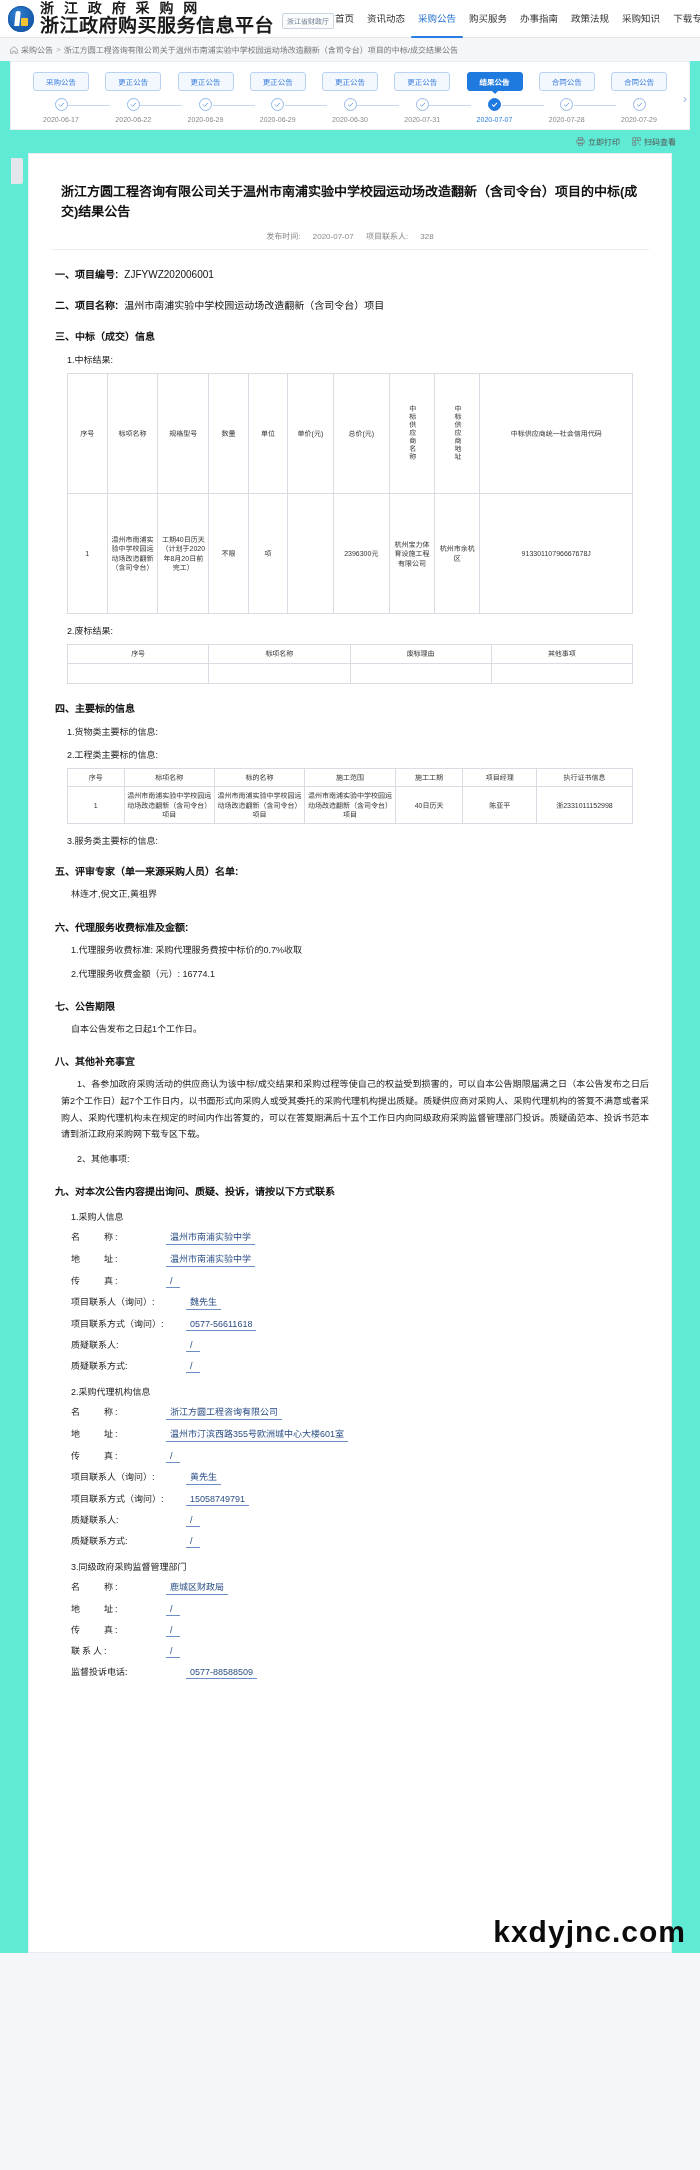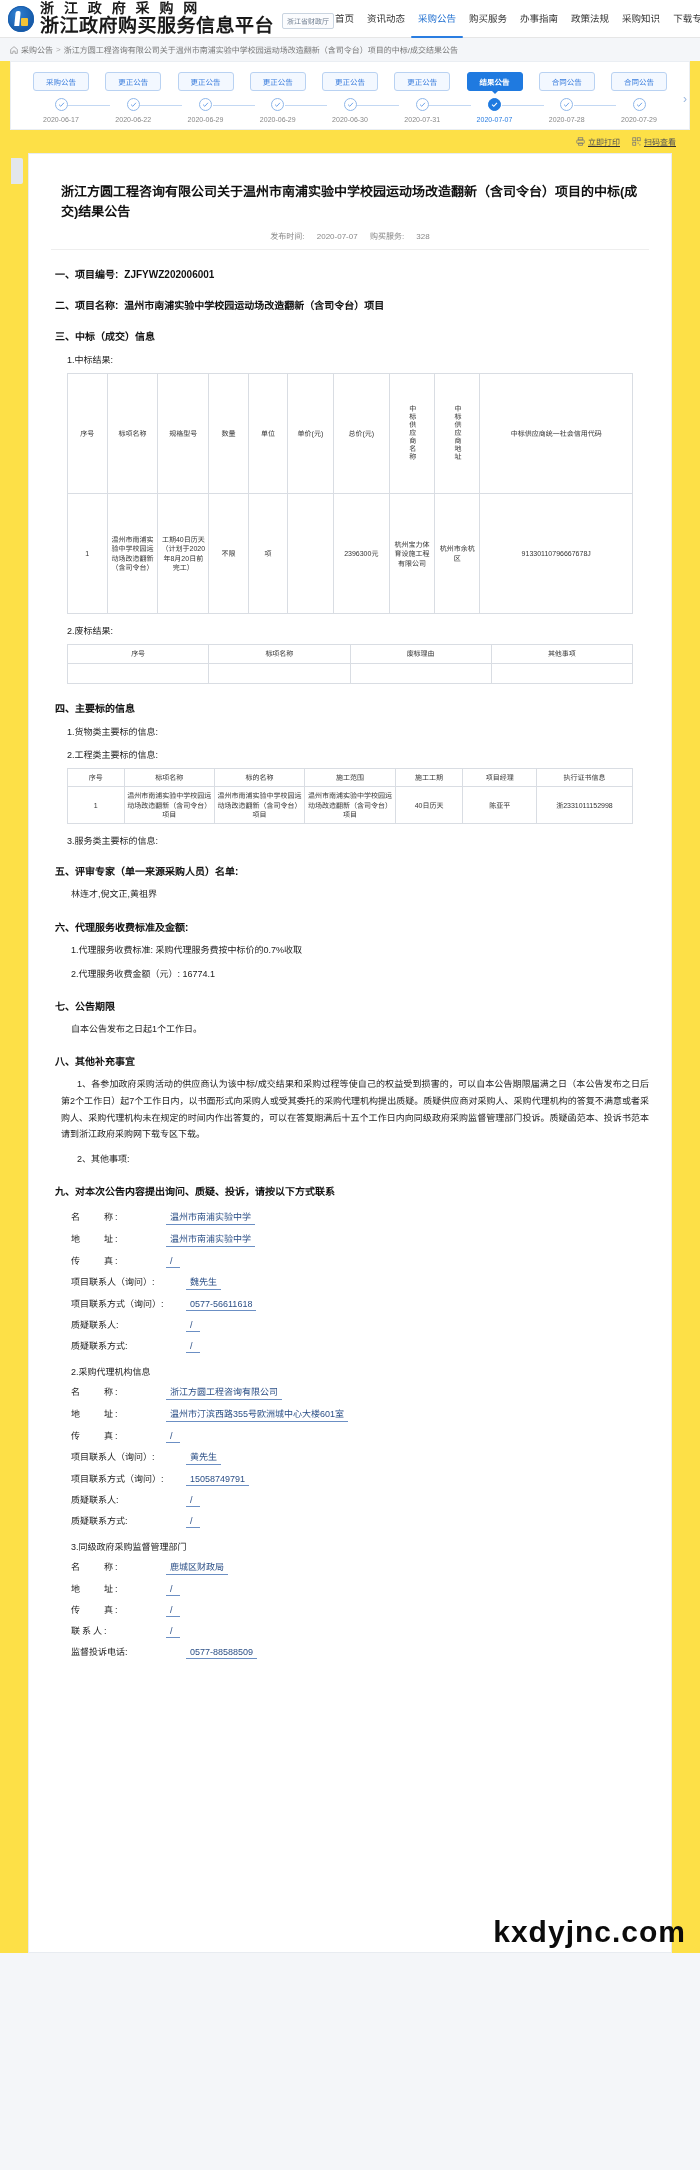--- a/index.html
+++ b/index.html
@@ -6,21 +6,21 @@
   * { box-sizing: border-box; }
   html, body { margin:0; padding:0; }
   body {
     width:700px;
     font-family:"Liberation Sans","DejaVu Sans",sans-serif;
     background:#f4f6f9;
     color:#333;
     font-size:11px;
     -webkit-font-smoothing:antialiased;
   }
-  .page { width:700px; position:relative; background:#fde047; }
+  .page { width:700px; position:relative; background:#5eead4; }
 
   
   .site-header {
     background:#ffffff;
     height:38px;
     display:flex;
     align-items:center;
     padding:0 10px 0 8px;
     border-bottom:1px solid #e6e6e6;
     position:relative;
@@ -122,21 +122,21 @@
   .tl-date { width:56px; text-align:center; font-size:7px; color:#888; white-space:nowrap; }
   .tl-date.current { color:#2a7de1; }
   .tl-arrow {
     position:absolute; right:2px; top:50%; margin-top:-5px;
     color:#9bb7de; font-size:12px; cursor:pointer; line-height:1;
   }
 
   
   .action-bar {
     display:flex; justify-content:flex-end; align-items:center; gap:12px;
-    margin:6px 12px 0 0; padding-right:12px;text-decoration:underline;
+    margin:6px 12px 0 0; padding-right:12px;
   }
   .action-btn {
     display:flex; align-items:center; gap:3px; font-size:8px; color:#555; cursor:pointer;
   }
   .action-btn svg { display:block; }
 
   
   .doc {
     background:#fff; margin:6px 28px 0 28px; border:1px solid #e8ecf1;
     padding:22px 22px 30px 22px; min-height:1800px;
@@ -147,21 +147,21 @@
   }
   .doc-meta {
     text-align:center; font-size:8px; color:#888; margin-top:8px; padding-bottom:8px;
     border-bottom:1px solid #eee;
   }
   .doc-meta span { margin:0 5px;text-align:center; }
 
   .sec-h {
     font-size:10px; font-weight:bold; color:#111; margin:16px 0 8px 4px;
   }
-  .sec-h .val { font-weight:bold; margin-left:6px; }
+  .sec-h .val { font-weight:normal; margin-left:6px; }
   .sub-h { font-size:9px; color:#222; margin:10px 0 7px 16px; }
   .para {
     font-size:9px; color:#222; line-height:1.85; margin:8px 0 8px 16px; text-align:justify;
   }
   .para.indent { text-indent:16px; margin-left:10px; }
   .plain { font-size:9px; color:#222; margin:8px 0 8px 20px; line-height:1.8; }
 
   
   table.t {
     border-collapse:collapse; width:calc(100% - 32px); margin:6px 0 6px 16px;
@@ -357,21 +357,21 @@
     </div>
   </div>
 
   <div class="doc">
 
     <div class="doc-title">浙江方圆工程咨询有限公司关于温州市南浦实验中学校园运动场改造翻新（含司令台）项目的中标(成交)结果公告</div>
 
     <div class="doc-meta">
       <span>发布时间:</span>
       <span>2020-07-07</span>
-      <span>购买服务:</span>
+      <span>项目联系人:</span>
       <span>328</span>
     </div>
 
     <div class="sec-h">
       <span>一、项目编号:</span><span class="val">ZJFYWZ202006001</span>
     </div>
 
     <div class="sec-h">
       <span>二、项目名称:</span><span class="val">温州市南浦实验中学校园运动场改造翻新（含司令台）项目</span>
     </div>
@@ -492,20 +492,21 @@
     <div class="sec-h">七、公告期限</div>
     <div class="plain">自本公告发布之日起1个工作日。</div>
 
     <div class="sec-h">八、其他补充事宜</div>
     <div class="para indent">1、各参加政府采购活动的供应商认为该中标/成交结果和采购过程等使自己的权益受到损害的，可以自本公告期限届满之日（本公告发布之日后第2个工作日）起7个工作日内，以书面形式向采购人或受其委托的采购代理机构提出质疑。质疑供应商对采购人、采购代理机构的答复不满意或者采购人、采购代理机构未在规定的时间内作出答复的，可以在答复期满后十五个工作日内向同级政府采购监督管理部门投诉。质疑函范本、投诉书范本请到浙江政府采购网下载专区下载。</div>
     <div class="para indent">2、其他事项:</div>
 
     <div class="sec-h">九、对本次公告内容提出询问、质疑、投诉，请按以下方式联系</div>
 
     <div class="contact-group">
+      <div class="contact-title">1.采购人信息</div>
       <div class="crow">
           <span class="clab">名　　称:</span>
           <span class="cval">温州市南浦实验中学</span>
         </div>
       <div class="crow">
           <span class="clab">地　　址:</span>
           <span class="cval">温州市南浦实验中学</span>
         </div>
       <div class="crow">
           <span class="clab">传　　真:</span>

